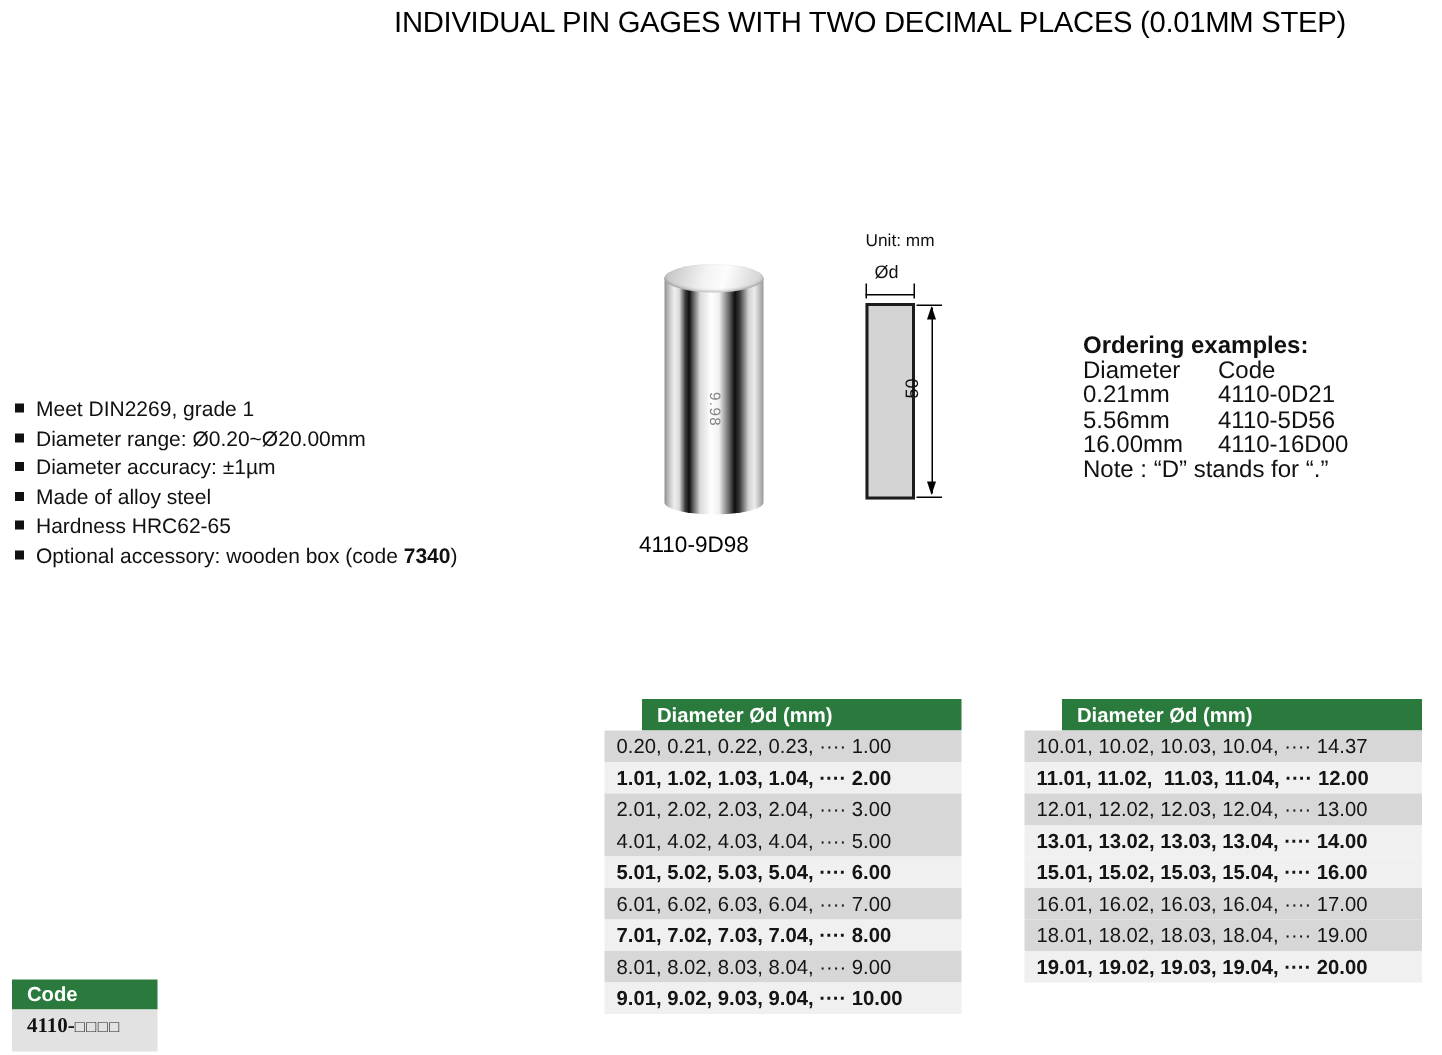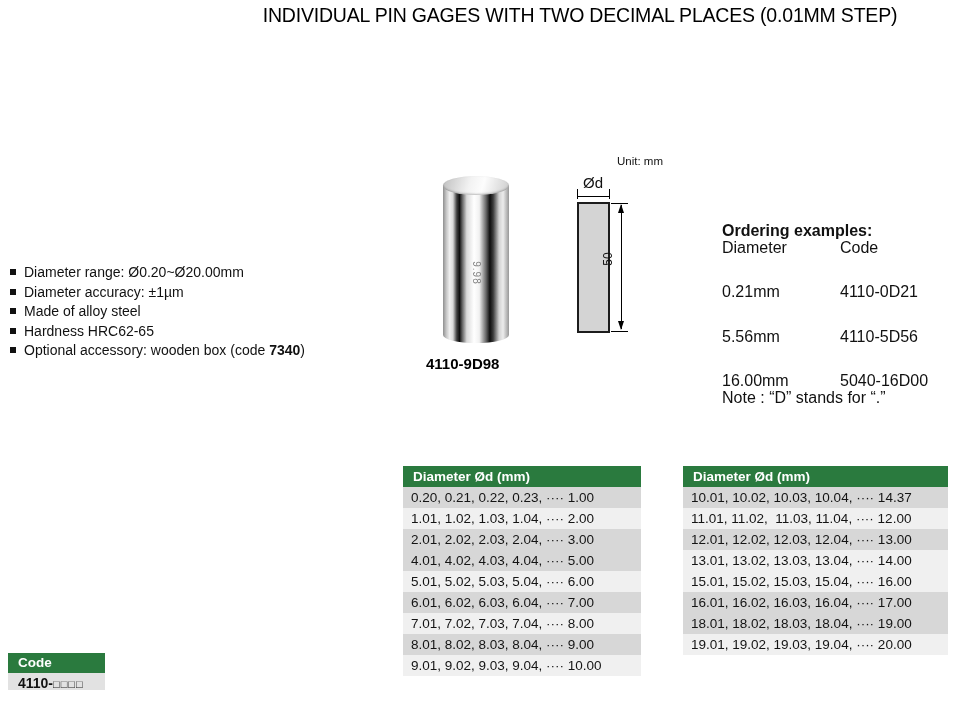--- a/index.html
+++ b/index.html
@@ -30,71 +30,72 @@
   }
   .pin-top{
     position:absolute;left:0;top:0;width:66px;height:19px;border-radius:50%;
     background:linear-gradient(105deg,#bfbfbf 0%,#f2f2f2 40%,#fdfdfd 60%,#cccccc 100%);
     box-shadow:inset 0 -1px 2px rgba(0,0,0,.25);
   }
   .pin-engraving{
     position:absolute;left:50%;top:56%;transform:translate(-50%,-50%) rotate(90deg);
     font-size:10px;color:rgba(110,110,110,.85);letter-spacing:1px;
   }
-  .pin-code{position:absolute;left:426px;top:355px;font-size:15px;font-weight:bold;color:#000;text-align:center;}
+  .pin-code{position:absolute;left:426px;top:355px;font-size:15px;font-weight:normal;color:#000;text-align:center;}
   
-  .unit-label{position:absolute;left:577px;top:155px;font-size:11.5px;margin-left:40px;}
-  .od-label{position:absolute;left:583px;top:174px;font-size:15px;}
+  .unit-label{position:absolute;left:577px;top:155px;font-size:11.5px;}
+  .od-label{position:absolute;left:583px;top:174px;font-size:12px;}
   .diag-rect{
     position:absolute;left:577px;top:202px;width:29px;height:127px;
     background:#d4d4d4;border:2px solid #1c1c1c;
   }
   .hline{position:absolute;height:0;border-top:1px solid #000;}
   .vline{position:absolute;width:0;border-left:1px solid #000;}
   .od-dimline{left:577px;top:196px;width:33px;}
   .od-tick-l{left:577px;top:189px;height:10px;}
   .od-tick-r{left:609px;top:189px;height:10px;}
   .len-line{left:621px;top:205px;height:124px;}
   .len-ext-top{left:611px;top:203px;width:17px;}
   .len-ext-bot{left:611px;top:331px;width:17px;}
   .arrow-up{position:absolute;left:618px;top:204px;width:0;height:0;
     border-left:3.5px solid transparent;border-right:3.5px solid transparent;border-bottom:9px solid #000;}
   .arrow-down{position:absolute;left:618px;top:321px;width:0;height:0;
     border-left:3.5px solid transparent;border-right:3.5px solid transparent;border-top:9px solid #000;}
   .len-label{position:absolute;left:601px;top:252px;font-size:12px;transform:rotate(-90deg);transform-origin:center;}
   
   .ordering{position:absolute;left:722px;top:223px;font-size:16px;line-height:16.5px;}
   .ordering .head{font-weight:bold;}
-  .ord-grid{display:grid;grid-template-columns:90px auto;gap:28px;}
+  .ord-grid{display:grid;grid-template-columns:90px auto;}
   
   .dtable{position:absolute;top:466px;font-size:13.5px;}
   .dtable.left{left:403px;width:238px;}
   .dtable.right{left:683px;width:265px;}
   .t-head{
     height:21px;line-height:21px;background:var(--header-green,#2a7a3e);
-    color:#fff;font-weight:bold;padding-left:10px;
+    color:#fff;font-weight:bold;padding-left:10px;margin-left:25px;
   }
   .t-row{height:21px;line-height:21px;padding-left:8px;white-space:pre;color:#141414;}
   .t-row.odd{background:var(--row-dark,#d7d7d7);}
-  .t-row.even{background:var(--row-light,#f0f0f0);}
+  .t-row.even{background:var(--row-light,#f0f0f0);font-weight:bold;}
   
   .code-box{position:absolute;left:8px;top:653px;width:97px;font-size:13.5px;}
   .code-head{height:20px;line-height:20px;background:var(--header-green,#2a7a3e);color:#fff;font-weight:bold;padding-left:10px;}
-  .code-val{height:17px;line-height:21px;background:var(--code-row,#e2e2e2);padding-left:10px;}
+  .code-val{height:28px;line-height:21px;background:var(--code-row,#e2e2e2);padding-left:10px;font-family:Liberation Serif, serif;}
   .code-val b{font-size:14px;}
   .code-val .squares{font-size:11px;letter-spacing:1px;color:#222;}
 </style>
 </head>
 <body>
 
 <div class="page">
 
   <div class="title">INDIVIDUAL PIN GAGES WITH TWO DECIMAL PLACES (0.01MM STEP)</div>
 
   <ul class="features">
+    <li><span class="bullet"></span><span>Meet DIN2269, grade 1</span></li>
     <li><span class="bullet"></span><span>Diameter range: Ø0.20~Ø20.00mm</span></li>
     <li><span class="bullet"></span><span>Diameter accuracy: ±1µm</span></li>
     <li><span class="bullet"></span><span>Made of alloy steel</span></li>
     <li><span class="bullet"></span><span>Hardness HRC62-65</span></li>
     <li><span class="bullet"></span><span>Optional accessory: wooden box (code </span><b>7340</b><span>)</span></li>
   </ul>
 
   <div class="pin-fig">
     <div class="pin-body">
       <span class="pin-engraving">9.98</span>
@@ -119,21 +120,21 @@
   <div class="ordering">
     <div class="head">Ordering examples:</div>
     <div class="ord-grid">
       <span>Diameter</span>
       <span>Code</span>
       <span>0.21mm</span>
       <span>4110-0D21</span>
       <span>5.56mm</span>
       <span>4110-5D56</span>
       <span>16.00mm</span>
-      <span>5040-16D00</span>
+      <span>4110-16D00</span>
     </div>
     <div>Note : “D” stands for “.”</div>
   </div>
 
   <div class="dtable left">
     <div class="t-head">Diameter Ød (mm)</div>
     <div class="t-row odd">0.20, 0.21, 0.22, 0.23, ···· 1.00</div>
     <div class="t-row even">1.01, 1.02, 1.03, 1.04, ···· 2.00</div>
     <div class="t-row odd">2.01, 2.02, 2.03, 2.04, ···· 3.00</div>
     <div class="t-row odd">4.01, 4.02, 4.03, 4.04, ···· 5.00</div>

